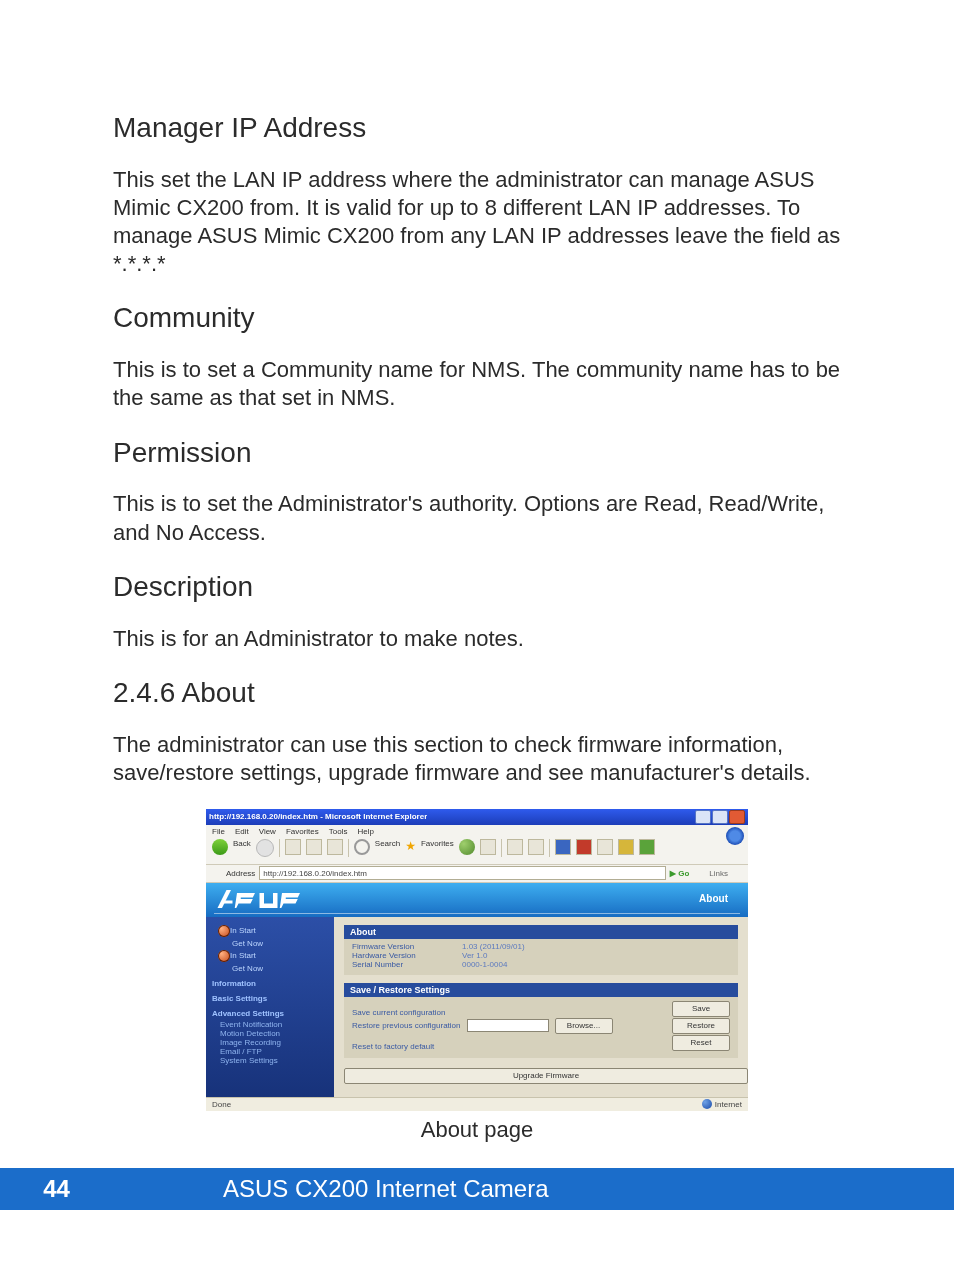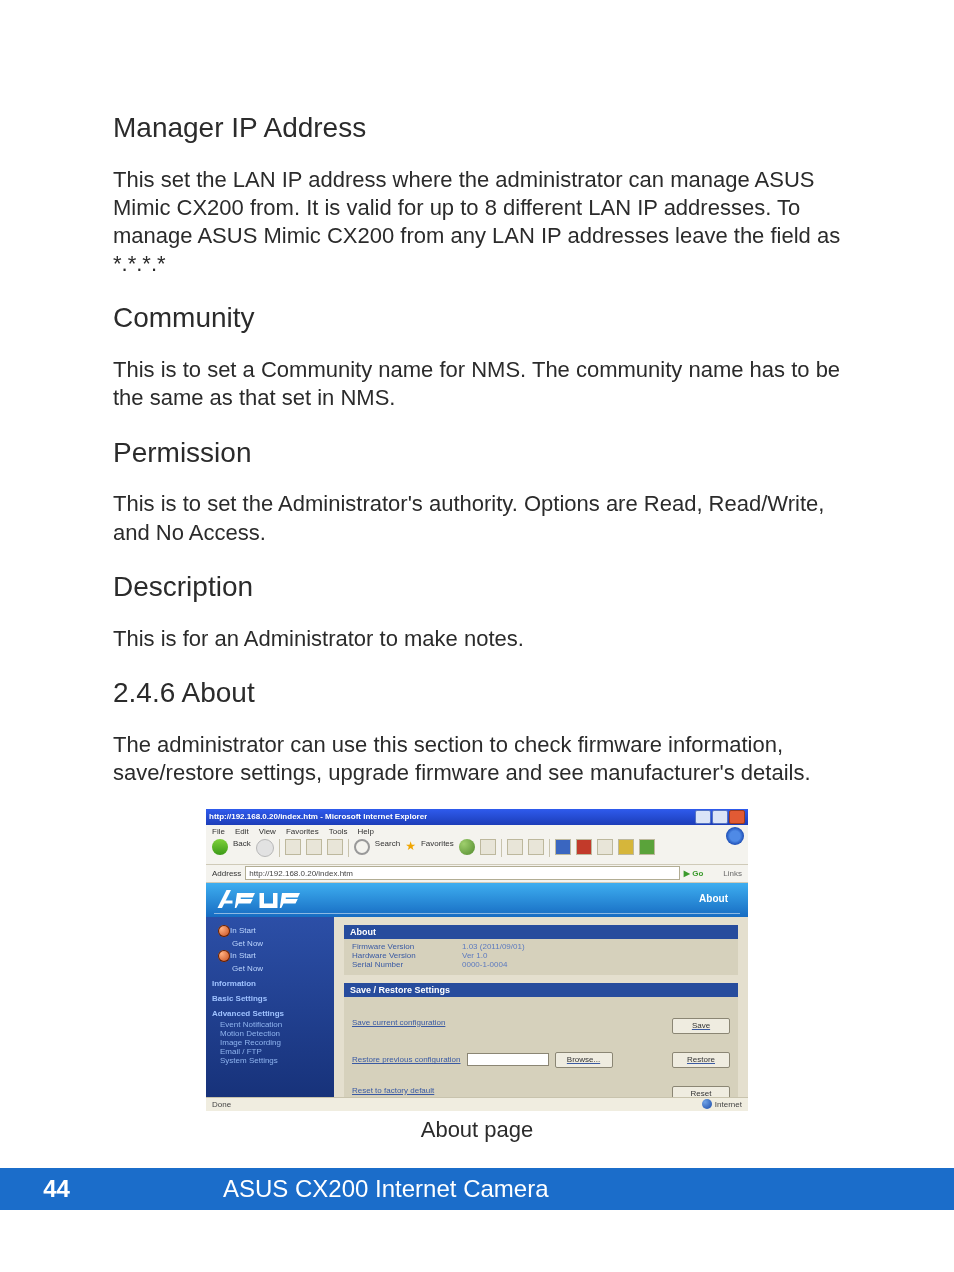--- a/index.html
+++ b/index.html
@@ -122,21 +122,21 @@
     border-radius:50%;
   }
   
   .ss-addr {
     position: absolute;
     top: 56px; left: 0; right: 0;
     height: 18px;
     background: #f4f3ee;
     display: flex;
     align-items: center;
-    padding: 0 6px;
+    padding: 0 20px;
     font-size: 8px;
     color: #333;
     border-bottom: 1px solid #cfcab8;
     box-sizing: border-box;
   }
   .ss-addr-field {
     flex: 1;
     margin: 0 4px;
     height: 12px;
     background: #fff;
@@ -212,23 +212,22 @@
   .panel-body {
     background: #d6d1bc;
     font-size: 8px;
     color: #3a5aa3;
     padding: 3px 8px 6px 8px;
   }
   .kv { display:flex; }
   .kv .k { width: 110px; }
   .kv .v { color:#5c7abf; }
   .row {
-    display:flex; align-items:flex-start; justify-content:space-between;
-    margin: 18px 0;
-    text-decoration: underline;
+    display:flex; align-items:flex-end; justify-content:space-between;
+    margin: 1px 0;
   }
   .row-left { display:flex; align-items:center; gap:6px; }
   .txtfield {
     width: 80px; height: 11px;
     background:#fff; border:1px solid #8b8674;
   }
   .btn {
     min-width: 44px; height: 14px;
     background: #efece0;
     border: 1px solid #8b8674;

